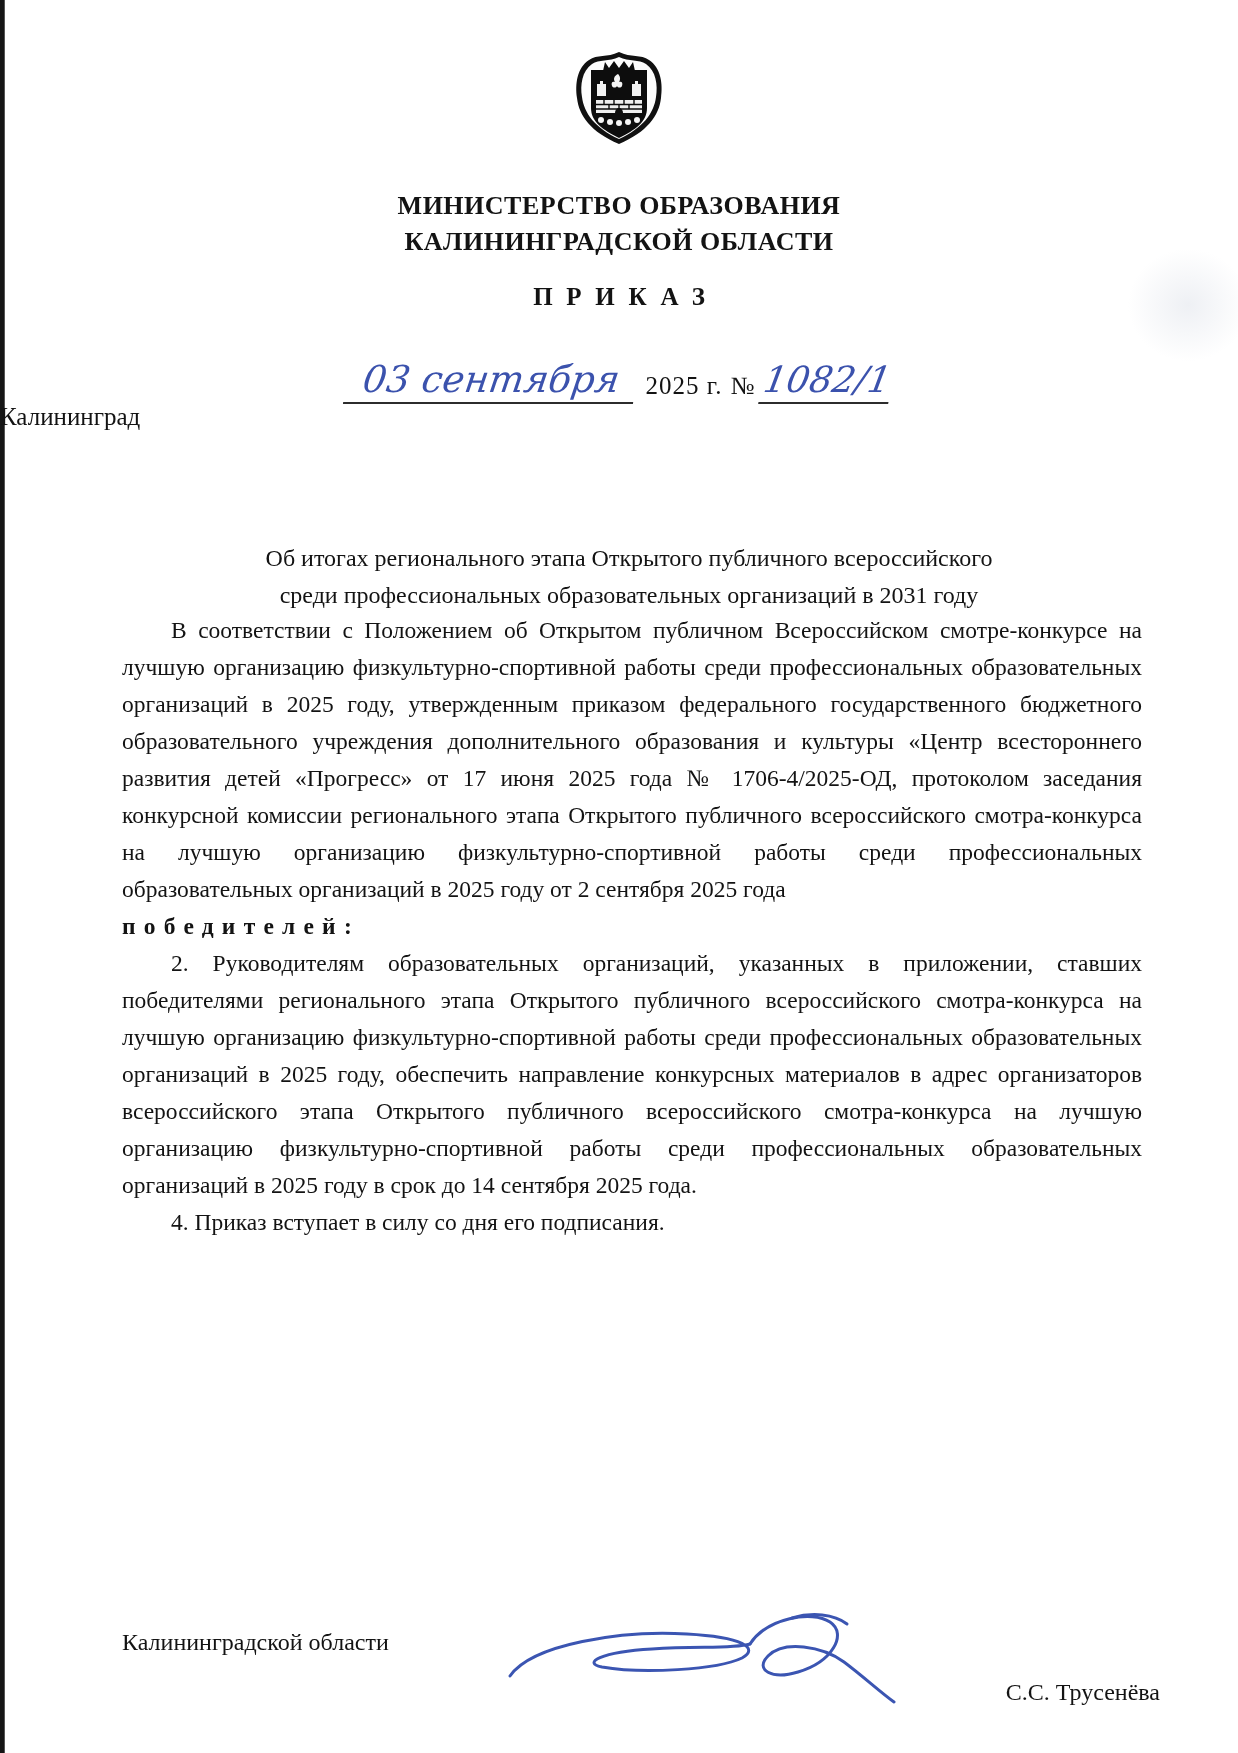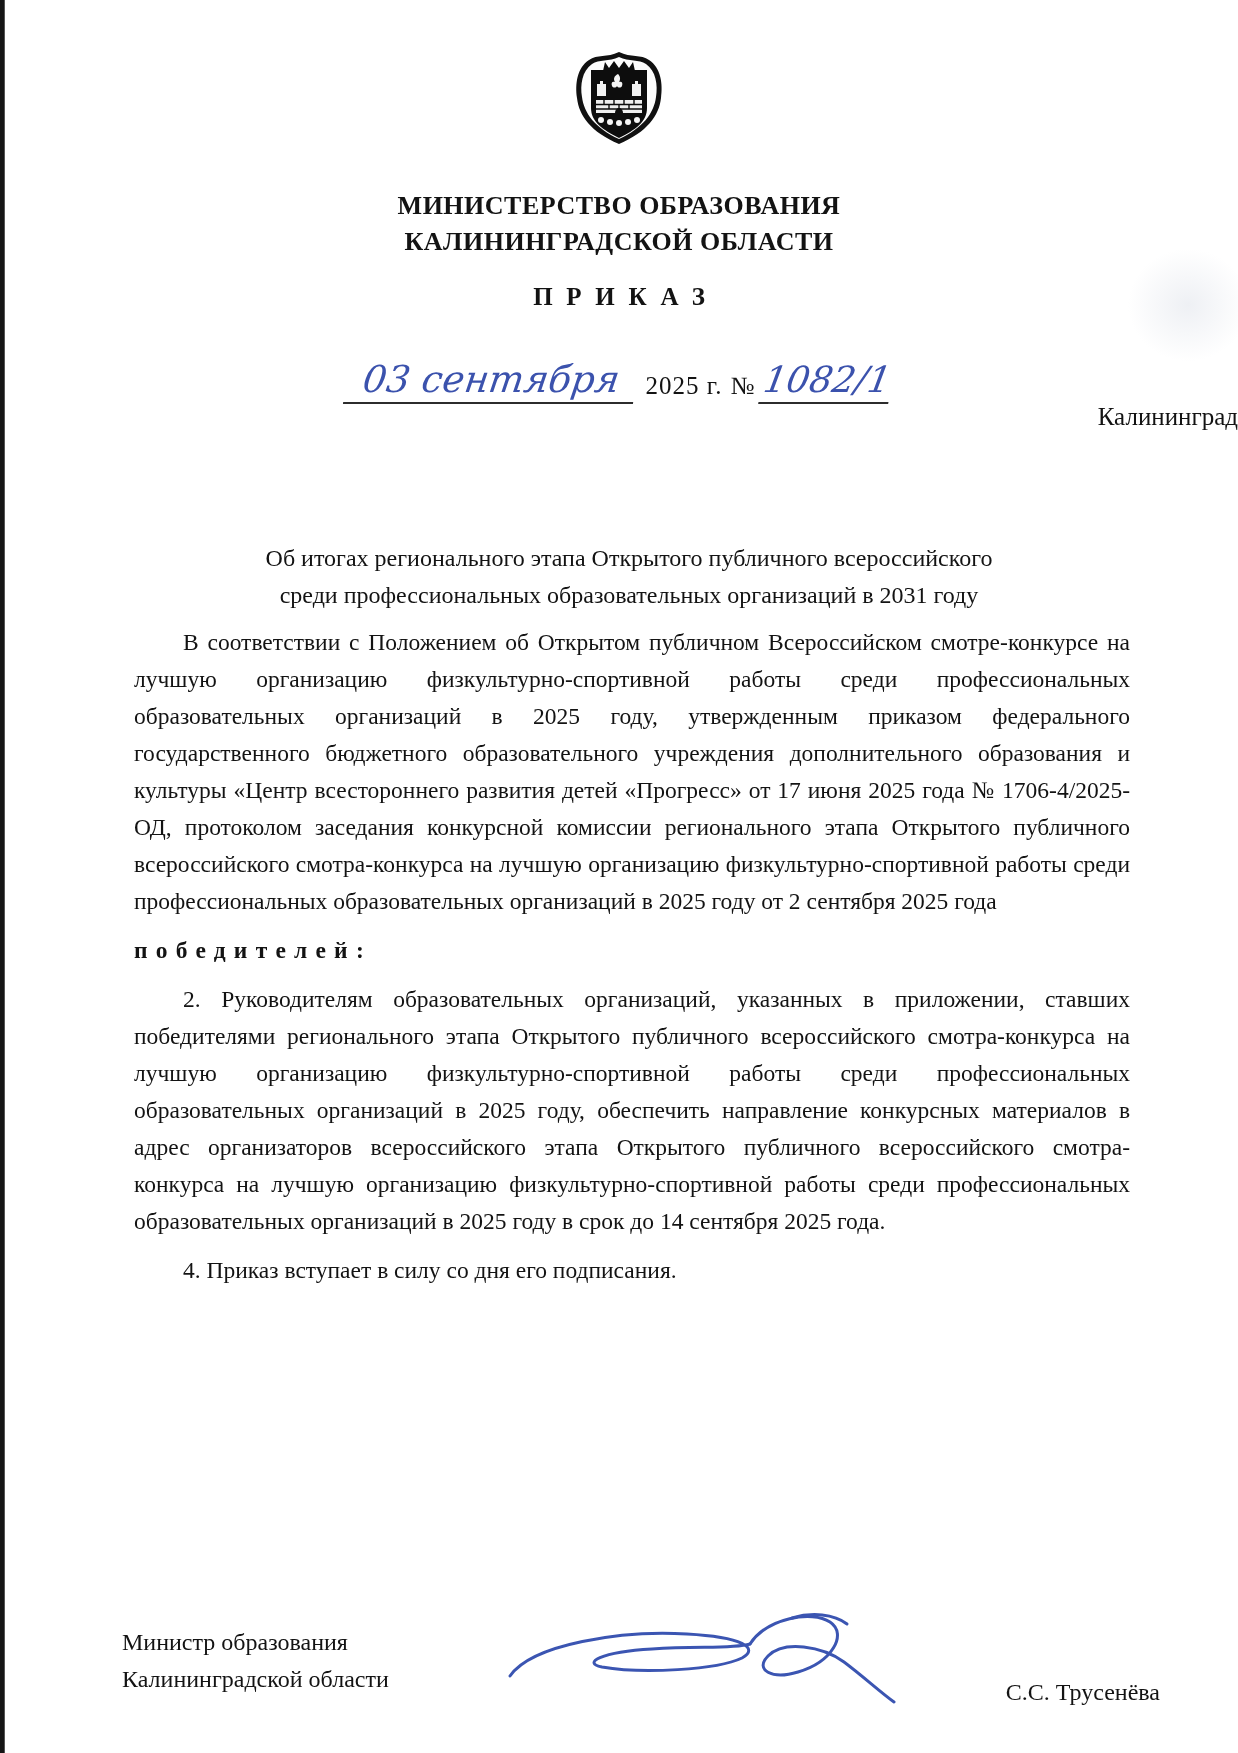--- a/index.html
+++ b/index.html
@@ -55,33 +55,33 @@
   .num-sign{padding:0 8px 4px 2px;}
   .hw-number{
     display:inline-block;min-width:130px;text-align:center;
     border-bottom:2px solid #2c2c2c;
     font-size:36px;line-height:40px;
     transform:skewX(-10deg);
     padding-bottom:2px;overflow:visible;
   }
   .city{
     position:absolute;top:403px;left:0;right:0;
-    text-align:right;font-size:25px;margin-left:8px;
+    text-align:left;font-size:25px;
   }
   .doc-title{
     position:absolute;top:540px;left:110px;right:90px;
     text-align:center;font-weight:normal;
     font-size:24px;line-height:37px;
   }
   .doc-body{
     position:absolute;top:612px;left:122px;width:1020px;
     font-size:23.5px;line-height:37px;
     text-align:justify;
   }
-  .doc-body p{margin:12px;text-indent:49px;}
+  .doc-body p{margin:0;text-indent:49px;}
   .order-word{
     font-weight:bold;letter-spacing:.35em;text-indent:0 !important;
     text-align:left;
   }
   .sig-block{
     position:absolute;top:1618px;left:122px;right:78px;height:110px;
   }
   .sig-position{
     position:absolute;left:0;top:6px;
     font-size:24px;line-height:37px;
@@ -165,21 +165,20 @@
 
 <div class="doc-body" data-interactable="false">
   <p data-interactable="false">В соответствии с Положением об Открытом публичном Всероссийском смотре-конкурсе на лучшую организацию физкультурно-спортивной работы среди профессиональных образовательных организаций в 2025 году, утвержденным приказом федерального государственного бюджетного образовательного учреждения дополнительного образования и культуры «Центр всестороннего развития детей «Прогресс» от 17 июня 2025 года № 1706-4/2025-ОД, протоколом заседания конкурсной комиссии регионального этапа Открытого публичного всероссийского смотра-конкурса на лучшую организацию физкультурно-спортивной работы среди профессиональных образовательных организаций в 2025 году от 2 сентября 2025 года</p>
   <p class="order-word" data-interactable="false">победителей:</p>
   <p data-interactable="false">2. Руководителям образовательных организаций, указанных в приложении, ставших победителями регионального этапа Открытого публичного всероссийского смотра-конкурса на лучшую организацию физкультурно-спортивной работы среди профессиональных образовательных организаций в 2025 году, обеспечить направление конкурсных материалов в адрес организаторов всероссийского этапа Открытого публичного всероссийского смотра-конкурса на лучшую организацию физкультурно-спортивной работы среди профессиональных образовательных организаций в 2025 году в срок до 14 сентября 2025 года.</p>
   <p data-interactable="false">4. Приказ вступает в силу со дня его подписания.</p>
 </div>
 
 <div class="sig-block" data-interactable="false">
   <div class="sig-position" data-interactable="false">
-    <div data-interactable="false">Министр образования</div>
     <div data-interactable="false">Калининградской области</div>
   </div>
   <svg class="sig-scribble" width="420" height="120" viewBox="0 0 420 120" data-interactable="false" aria-hidden="true">
     <g fill="none" stroke="#3b55b2" stroke-width="3" stroke-linecap="round">
       <path d="M18,72 C40,40 130,26 195,30 C250,33 268,44 250,54 C225,66 150,70 110,63 C90,59 108,48 160,45 C210,42 240,45 258,40"></path>
       <path d="M258,40 C275,14 320,6 338,18 C356,30 340,58 306,68 C280,76 262,66 276,52 C292,36 330,42 352,58 C372,73 388,88 402,98"></path>
       <path d="M300,14 C320,8 342,10 355,20"></path>
     </g>
   </svg>
   <div class="sig-name" data-interactable="false">С.С. Трусенёва</div>

